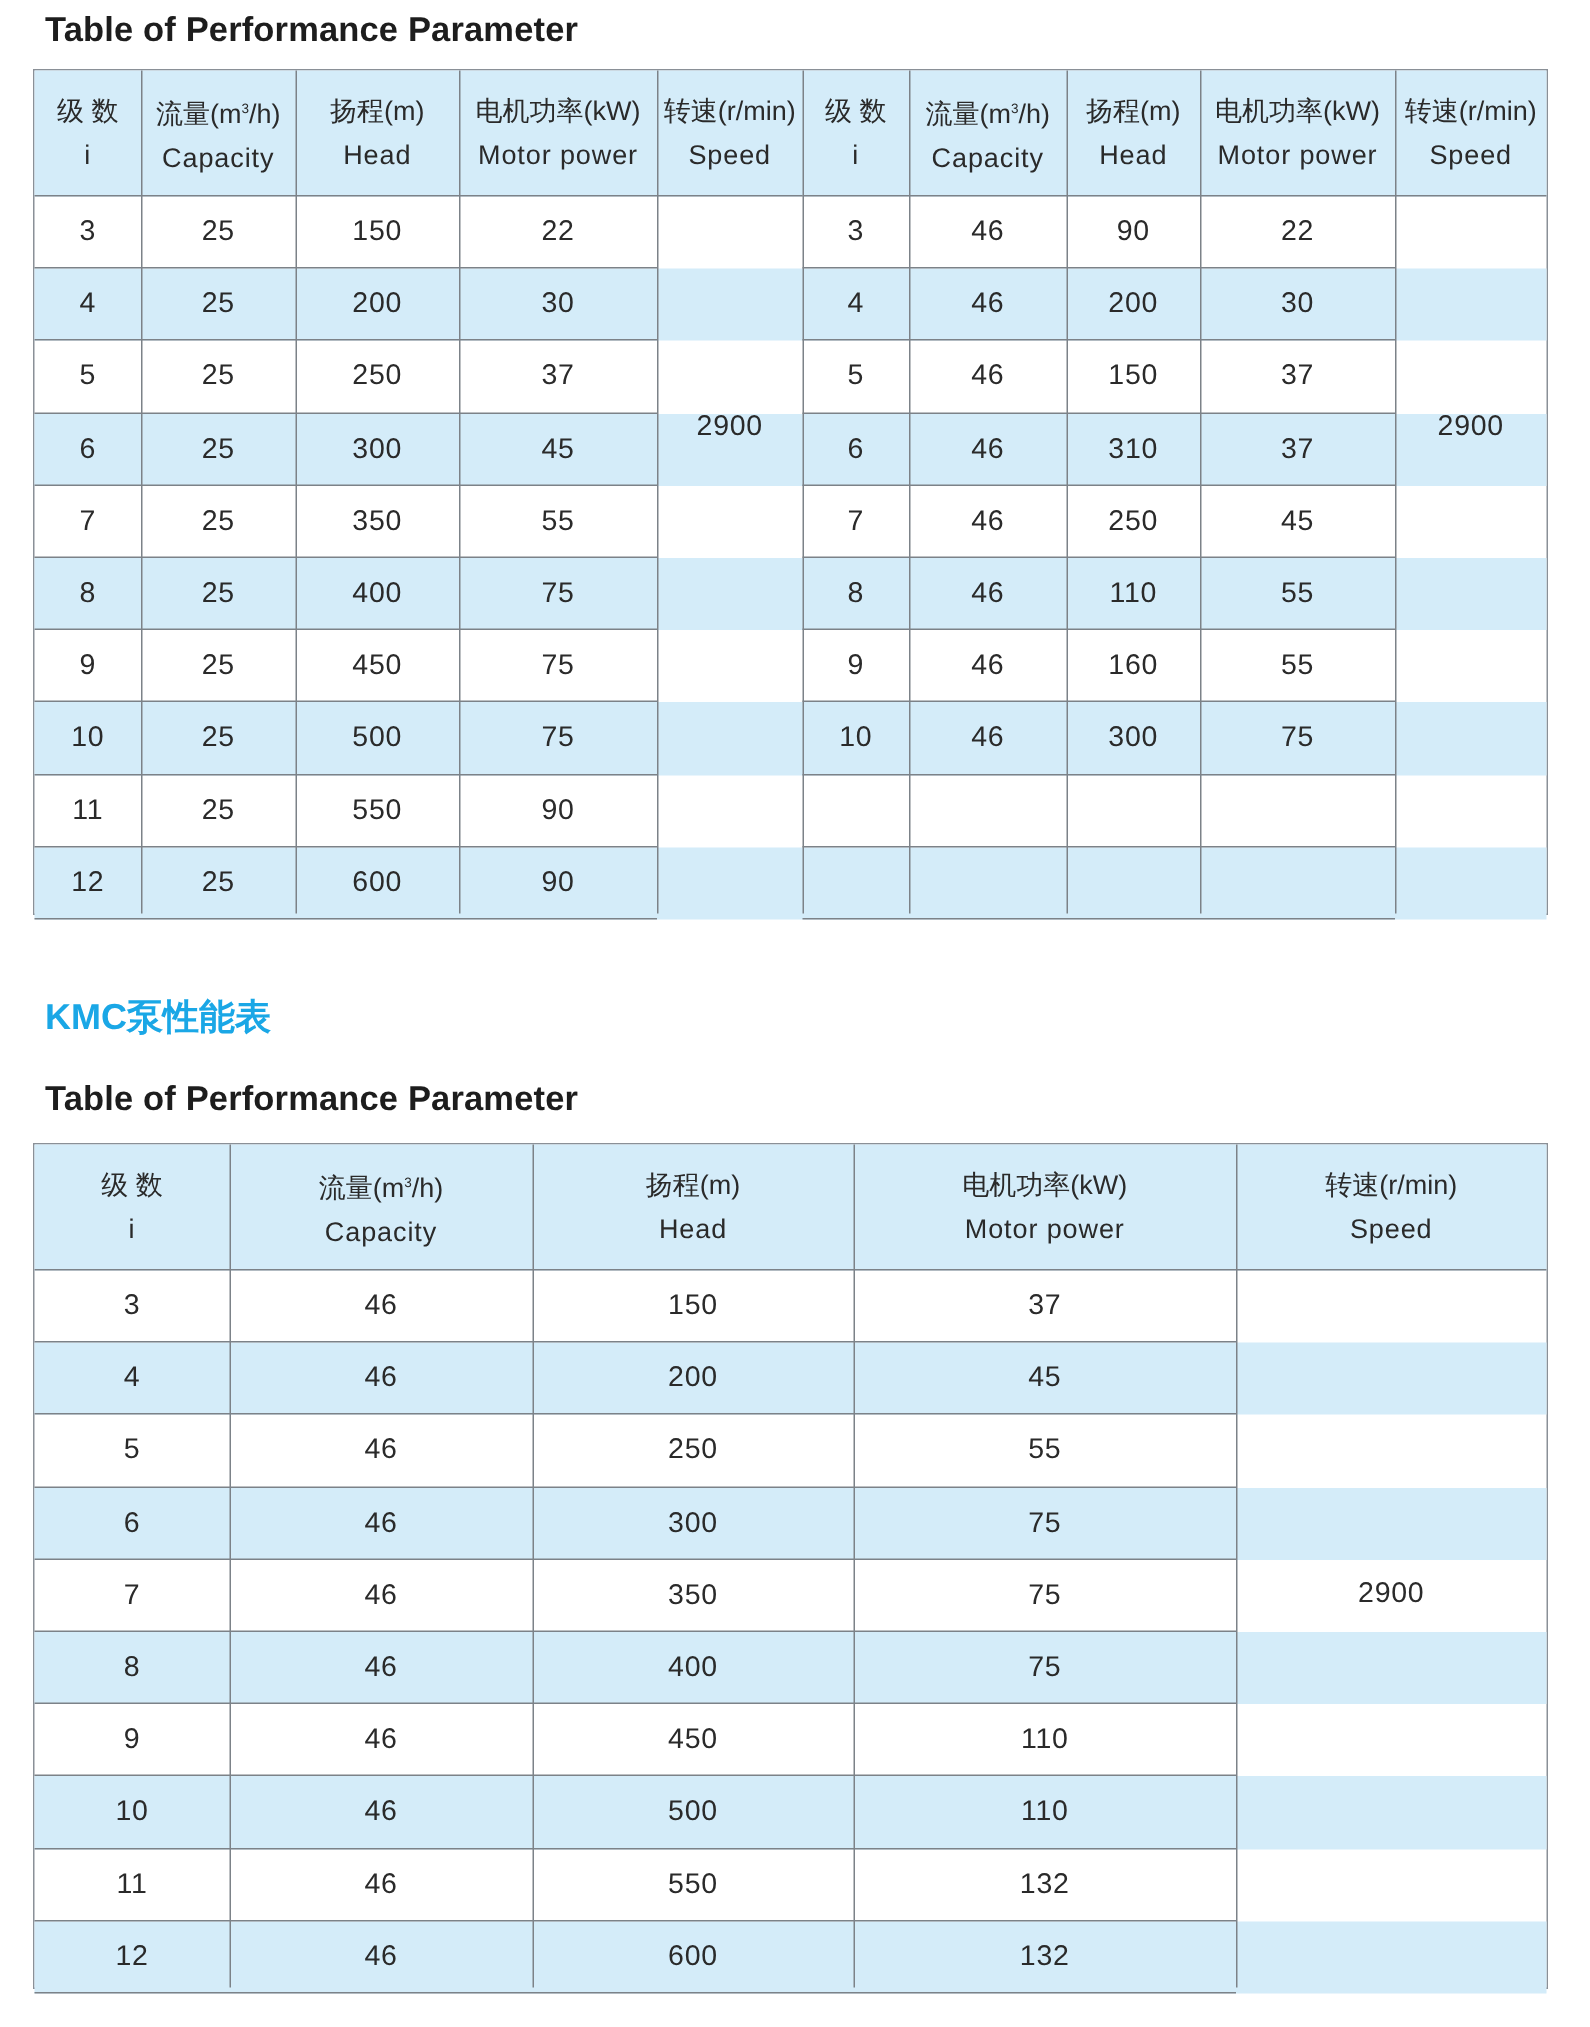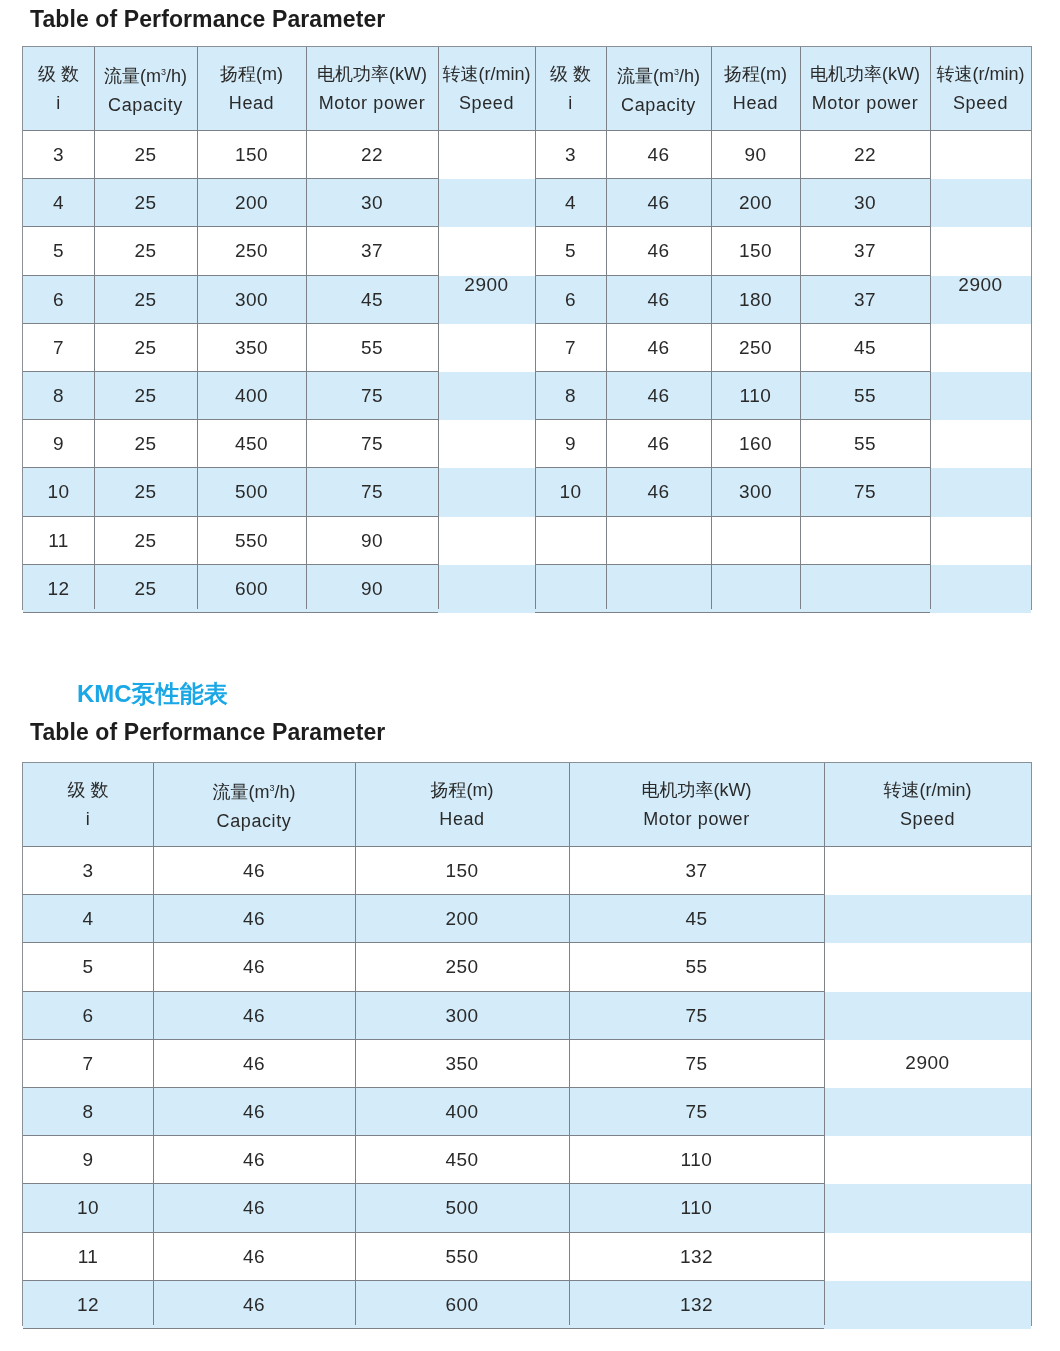--- a/index.html
+++ b/index.html
@@ -1,18 +1,18 @@
 <!DOCTYPE html>
 <html><head>
 <meta charset="utf-8">
 <style>
   html, body { margin: 0; padding: 0; background: #ffffff; }
   body { width: 1060px; height: 1351px; position: relative; font-family: "Liberation Sans", "DejaVu Sans", sans-serif; color: #2a2a2a; overflow: hidden; }
   .title { position: absolute; left: 30px; font-weight: bold; font-size: 23px; color: #1d1d1d; letter-spacing: 0.1px; }
-  .kmc { position: absolute; left: 30px; top: 678px; font-weight: bold; font-size: 24px; color: #1aa7e6; margin-left: 47px; }
+  .kmc { position: absolute; left: 30px; top: 662px; font-weight: bold; font-size: 24px; color: #1aa7e6; }
   .tbl { position: absolute; border: 1.5px solid #8a9097; box-sizing: border-box; }
   .row { position: absolute; left: 0; right: 0; box-sizing: border-box; }
   .band { background: #d4ecf9; }
   .hdr { background: #d4ecf9; }
   .cell { position: absolute; top: 0; bottom: 0; box-sizing: border-box; display: flex; align-items: center; justify-content: center; font-size: 19px; letter-spacing: 0.5px; }
   .vline { position: absolute; top: 0; bottom: 0; width: 0; border-left: 1.3px solid #7c8288; }
   .hline { position: absolute; height: 0; border-top: 1.5px solid #7c8288; }
   .hcell { position: absolute; top: 0; bottom: 0; box-sizing: border-box; display: flex; flex-direction: column; align-items: center; justify-content: center; text-align: center; color: #2a2a2a; }
   .hcell .cn { font-size: 18px; line-height: 28px; white-space: nowrap; }
   .hcell .en { font-size: 18px; line-height: 30px; white-space: nowrap; letter-spacing: 0.6px; }
@@ -136,21 +136,21 @@
     <div class="cell" style="left: 512px; width: 71px; top: 132.2px; height: 48.2px; bottom: auto;">4</div>
     <div class="cell" style="left: 583px; width: 105px; top: 132.2px; height: 48.2px; bottom: auto;">46</div>
     <div class="cell" style="left: 688px; width: 89px; top: 132.2px; height: 48.2px; bottom: auto;">200</div>
     <div class="cell" style="left: 777px; width: 130px; top: 132.2px; height: 48.2px; bottom: auto;">30</div>
     <div class="cell" style="left: 512px; width: 71px; top: 180.4px; height: 48.2px; bottom: auto;">5</div>
     <div class="cell" style="left: 583px; width: 105px; top: 180.4px; height: 48.2px; bottom: auto;">46</div>
     <div class="cell" style="left: 688px; width: 89px; top: 180.4px; height: 48.2px; bottom: auto;">150</div>
     <div class="cell" style="left: 777px; width: 130px; top: 180.4px; height: 48.2px; bottom: auto;">37</div>
     <div class="cell" style="left: 512px; width: 71px; top: 228.6px; height: 48.2px; bottom: auto;">6</div>
     <div class="cell" style="left: 583px; width: 105px; top: 228.6px; height: 48.2px; bottom: auto;">46</div>
-    <div class="cell" style="left: 688px; width: 89px; top: 228.6px; height: 48.2px; bottom: auto;">180</div>
+    <div class="cell" style="left: 688px; width: 89px; top: 228.6px; height: 48.2px; bottom: auto;">310</div>
     <div class="cell" style="left: 777px; width: 130px; top: 228.6px; height: 48.2px; bottom: auto;">37</div>
     <div class="cell" style="left: 512px; width: 71px; top: 276.8px; height: 48.2px; bottom: auto;">7</div>
     <div class="cell" style="left: 583px; width: 105px; top: 276.8px; height: 48.2px; bottom: auto;">46</div>
     <div class="cell" style="left: 688px; width: 89px; top: 276.8px; height: 48.2px; bottom: auto;">250</div>
     <div class="cell" style="left: 777px; width: 130px; top: 276.8px; height: 48.2px; bottom: auto;">45</div>
     <div class="cell" style="left: 512px; width: 71px; top: 325px; height: 48.2px; bottom: auto;">8</div>
     <div class="cell" style="left: 583px; width: 105px; top: 325px; height: 48.2px; bottom: auto;">46</div>
     <div class="cell" style="left: 688px; width: 89px; top: 325px; height: 48.2px; bottom: auto;">110</div>
     <div class="cell" style="left: 777px; width: 130px; top: 325px; height: 48.2px; bottom: auto;">55</div>
     <div class="cell" style="left: 512px; width: 71px; top: 373.2px; height: 48.2px; bottom: auto;">9</div>

